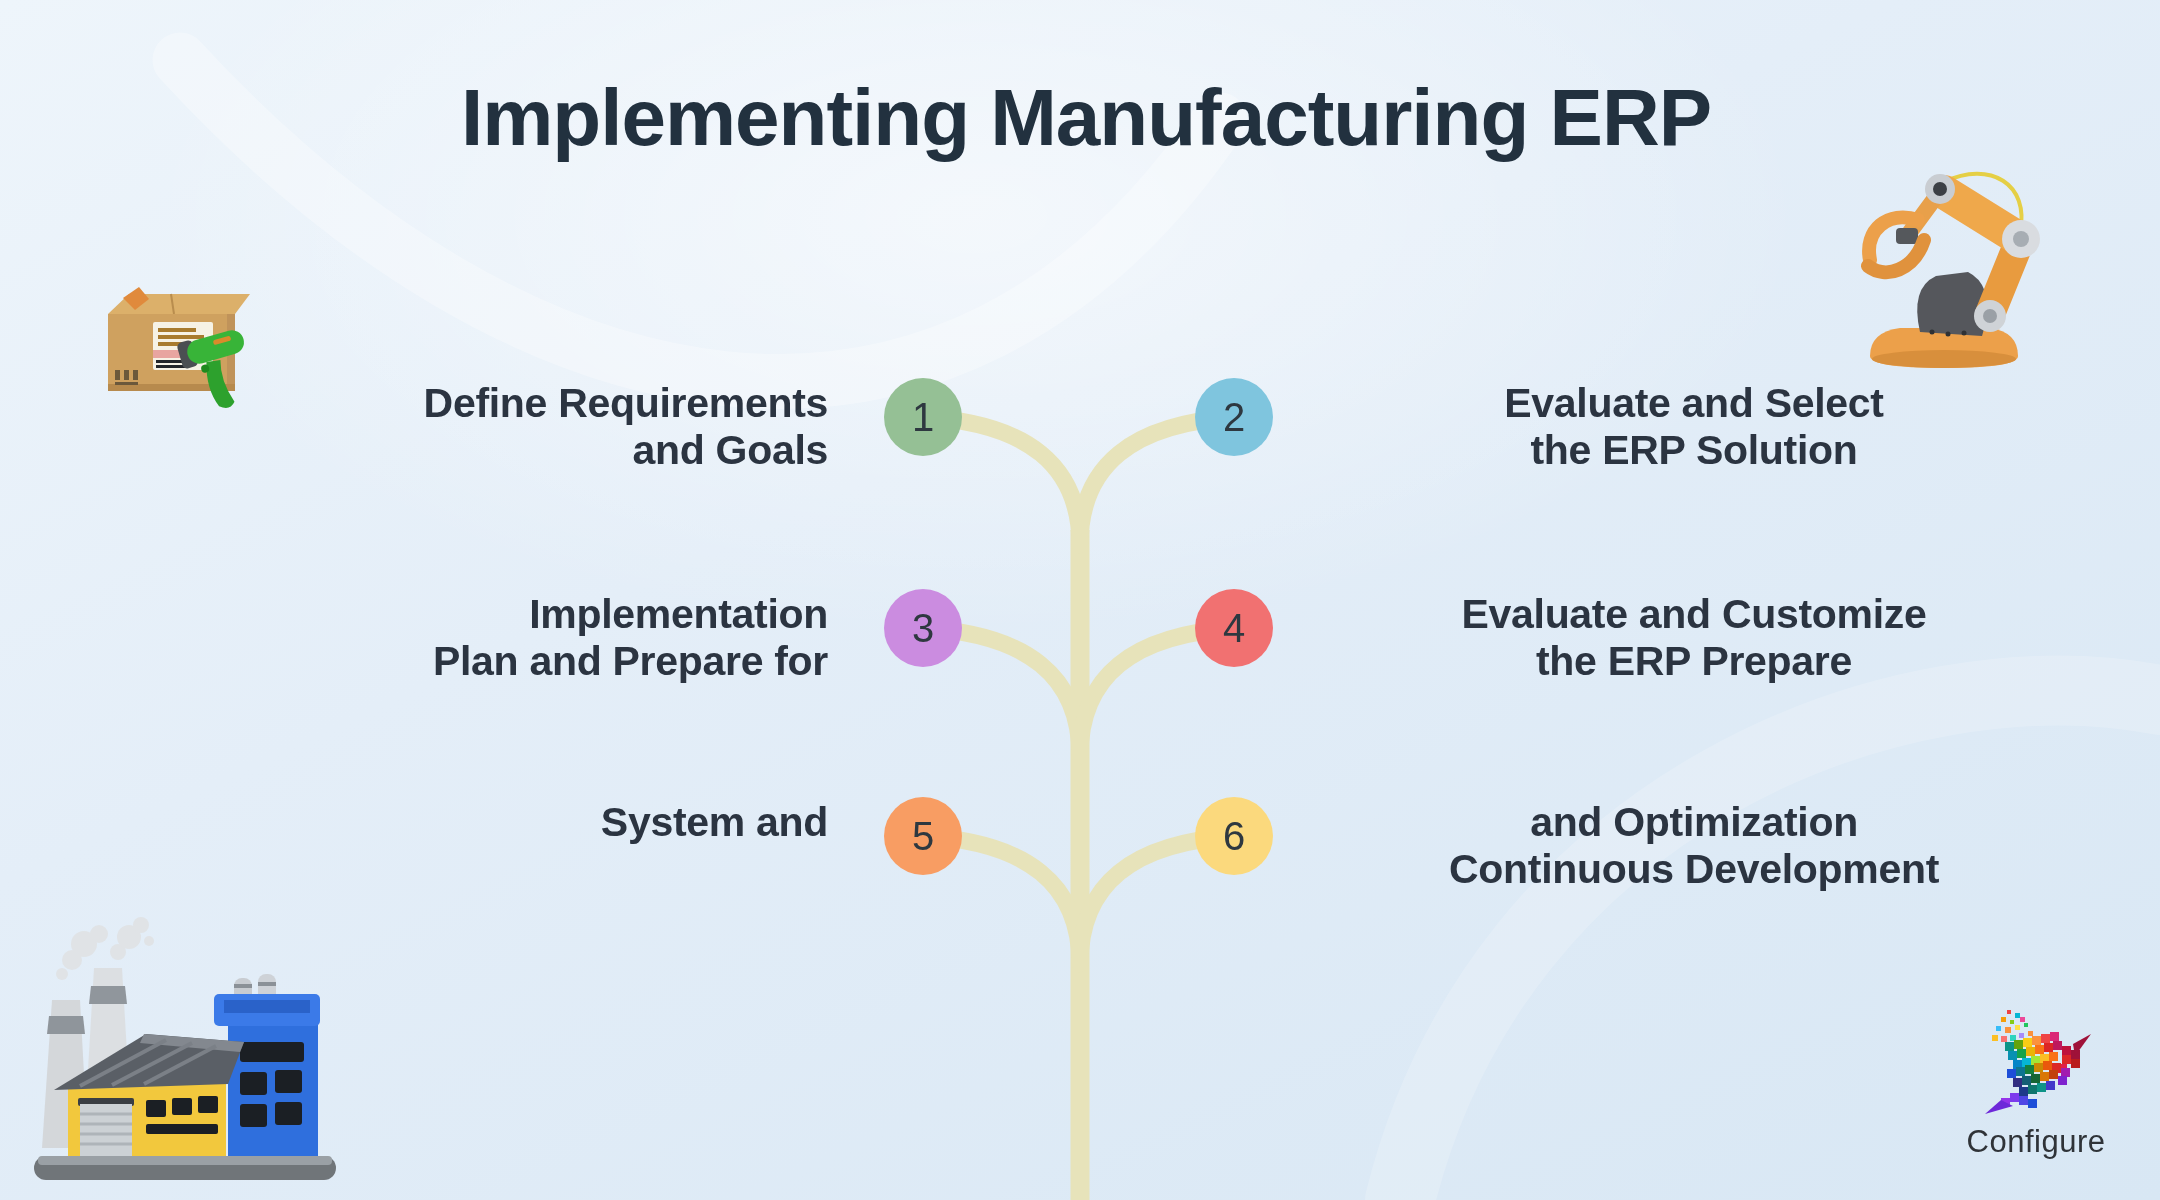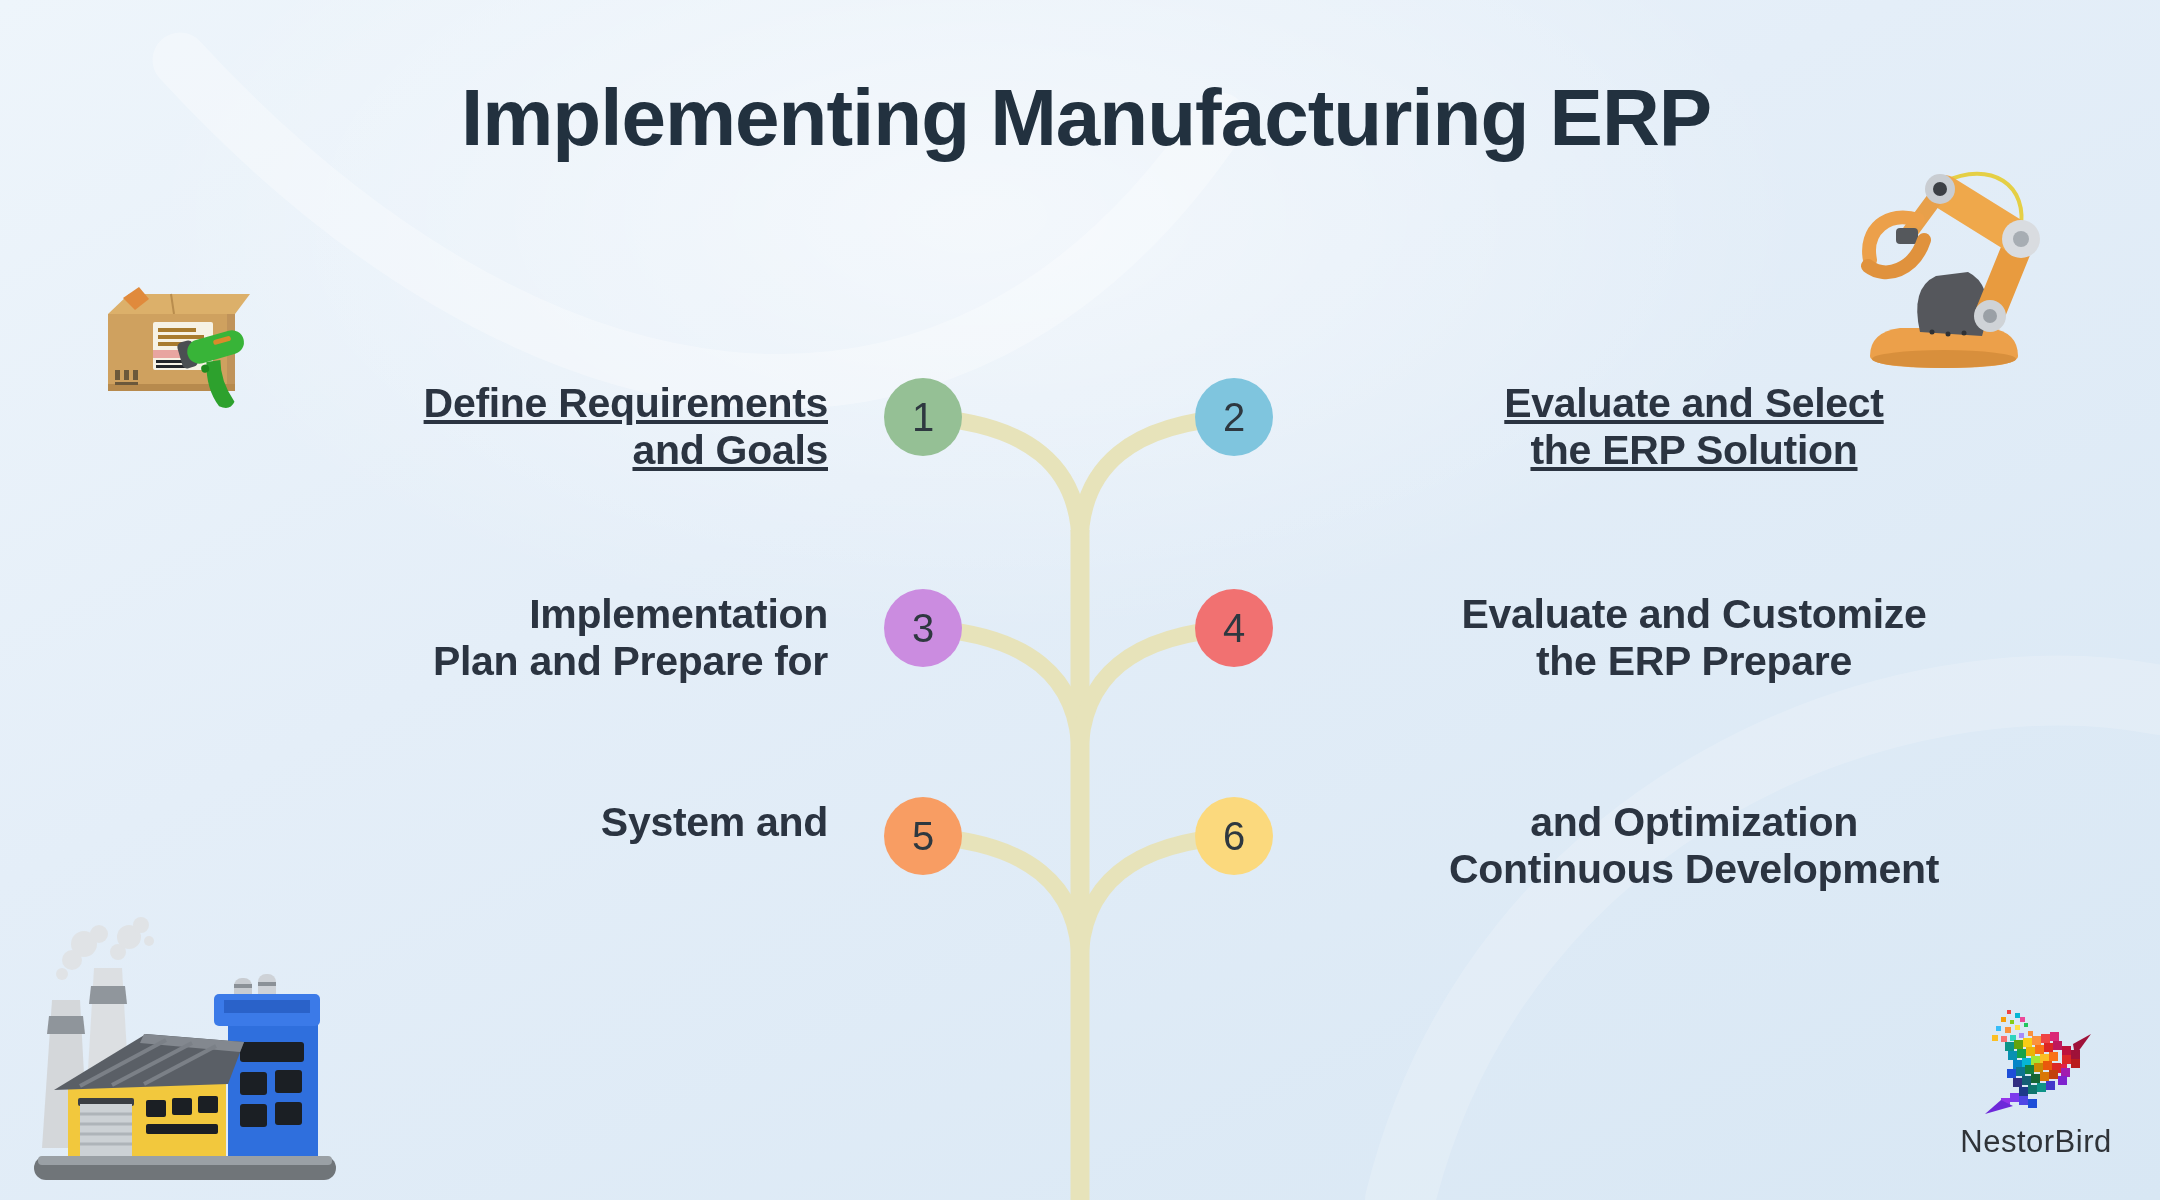--- a/index.html
+++ b/index.html
@@ -32,21 +32,21 @@
   .c5{left:884px;top:797px;}
   .c6{left:1195px;top:797px;}
   .step-text{
     position:absolute;
     font-size:41px;font-weight:700;color:#2b3441;
     line-height:1.15;letter-spacing:-.3px;
   }
   .step-text span{display:block;}
   .t-left{right:1332px;width:720px;text-align:right;}
   .t-right{left:1334px;width:720px;text-align:center;}
-  .r1{top:380px;text-decoration:underline;}
+  .r1{top:380px;}
   .r2{top:591px;}
   .r3{top:799px;}
   .icon{position:absolute;}
   .logo-wrap{position:absolute;left:1940px;top:1008px;width:192px;text-align:center;}
   .logo-bird{display:block;margin:0 auto;}
   .logo-text{
     margin-top:4px;
     font-size:31px;font-weight:400;color:#2f3338;letter-spacing:.5px;
   }
 </style>
@@ -280,16 +280,16 @@
           <rect x="51" y="77" width="9" height="9" fill="#0f766e"></rect>
         <rect x="60" y="75" width="9" height="9" fill="#0d9488"></rect>
           <rect x="69" y="73" width="9" height="9" fill="#4338ca"></rect>
         <rect x="33" y="85" width="9" height="9" fill="#7c3aed"></rect>
           <rect x="42" y="88" width="9" height="9" fill="#4f46e5"></rect>
         <rect x="51" y="91" width="9" height="9" fill="#1d4ed8"></rect>
           <rect x="24" y="90" width="9" height="9" fill="#9333ea"></rect>
         <polygon points="24,92 8,106 36,98" fill="#6d28d9"></polygon>
       </g>
     </svg>
-    <div class="logo-text">NestorBird</div>
+    <div class="logo-text">Configure</div>
   </div>
 
 </div>
 
 </body></html>

